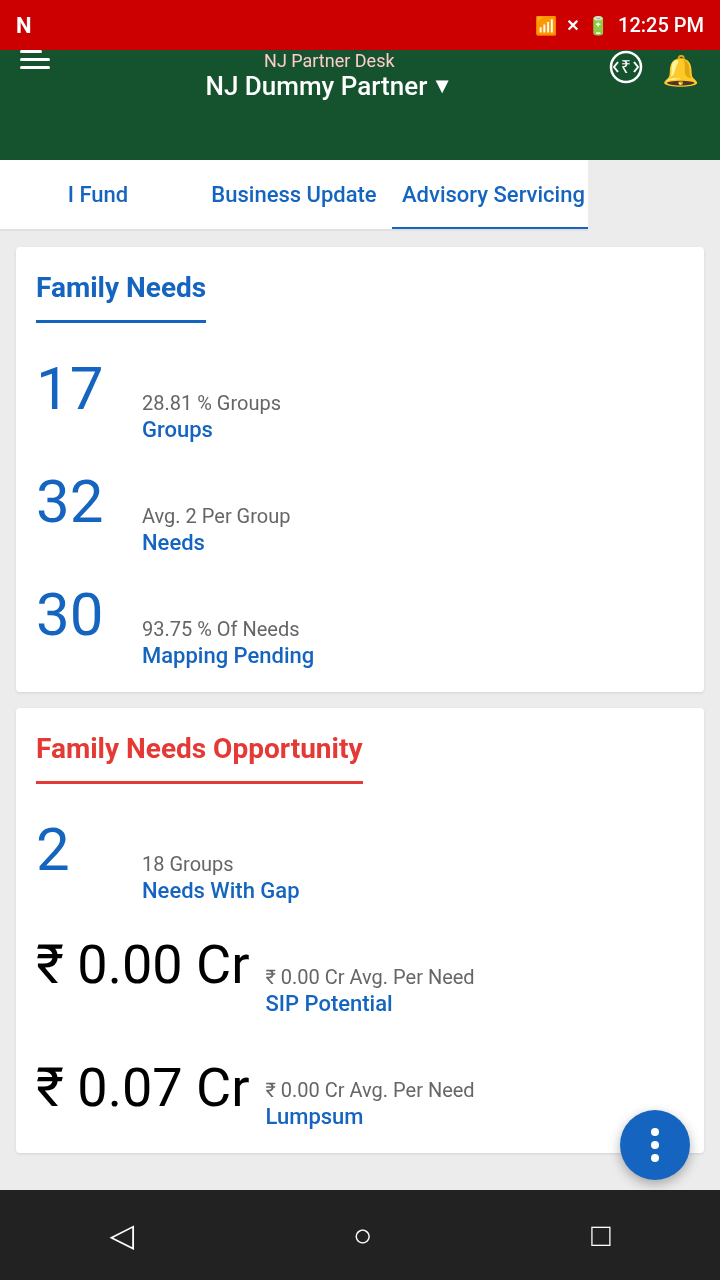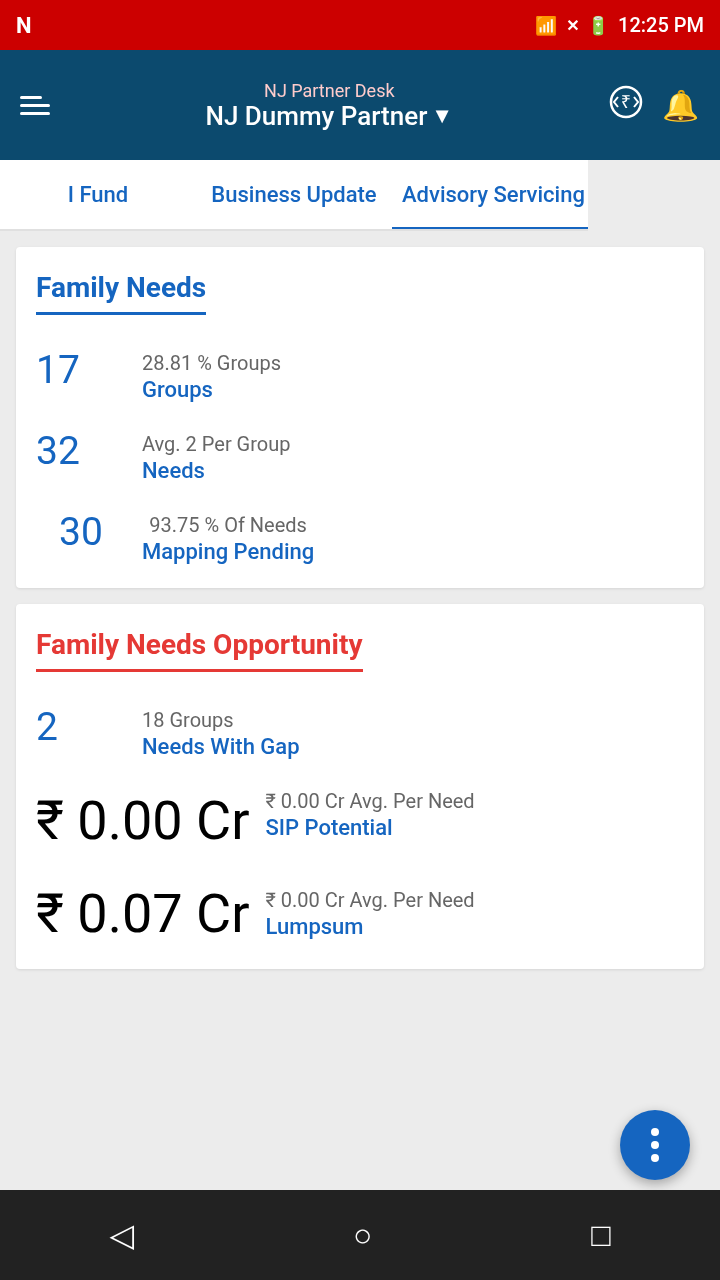--- a/index.html
+++ b/index.html
@@ -41,23 +41,23 @@
     .status-time {
       color: white;
       font-size: 20px;
       font-weight: 500;
     }
 
     
     .header {
       width: 720px;
       height: 110px;
-      background: #0c4a6e;
-      display: flex;
-      align-items: center;
+      background: #14532d;
+      display: flex;
+      align-items: flex-start;
       justify-content: space-between;
       padding: 0 20px;
     }
     .header-menu {
       color: white;
       font-size: 28px;
       display: flex;
       flex-direction: column;
       gap: 5px;
       cursor: pointer;
@@ -144,55 +144,55 @@
       border-radius: 4px;
       padding: 24px 20px;
       margin-bottom: 16px;
       box-shadow: 0 1px 3px rgba(0,0,0,0.1);
     }
 
     .card-title {
       font-size: 28px;
       font-weight: 700;
       margin-bottom: 20px;
-      padding-bottom: 8px;
+      padding-bottom: 16px;
     }
     .card-title.blue {
       color: #1565c0;
       border-bottom: 3px solid #1565c0;
       display: inline-block;
     }
     .card-title.red {
       color: #e53935;
       border-bottom: 3px solid #e53935;
       display: inline-block;
     }
 
     
     .stat-row {
       display: flex;
       align-items: flex-start;
       margin-bottom: 30px;
     }
     .stat-row:last-child {
       margin-bottom: 0;
-      text-align: center;
     }
     .stat-number {
-      font-size: 39px;
+      font-size: 60px;
       font-weight: 400;
       color: #1565c0;
       min-width: 90px;
       line-height: 1;
       margin-right: 16px;
     }
     .stat-detail {
       display: flex;
       flex-direction: column;
       justify-content: center;
+      margin-top: 32px;
     }
     .stat-label-top {
       font-size: 20px;
       color: #666;
       margin-bottom: 2px;
     }
     .stat-label-bottom {
       font-size: 22px;
       color: #1565c0;
       font-weight: 500;

